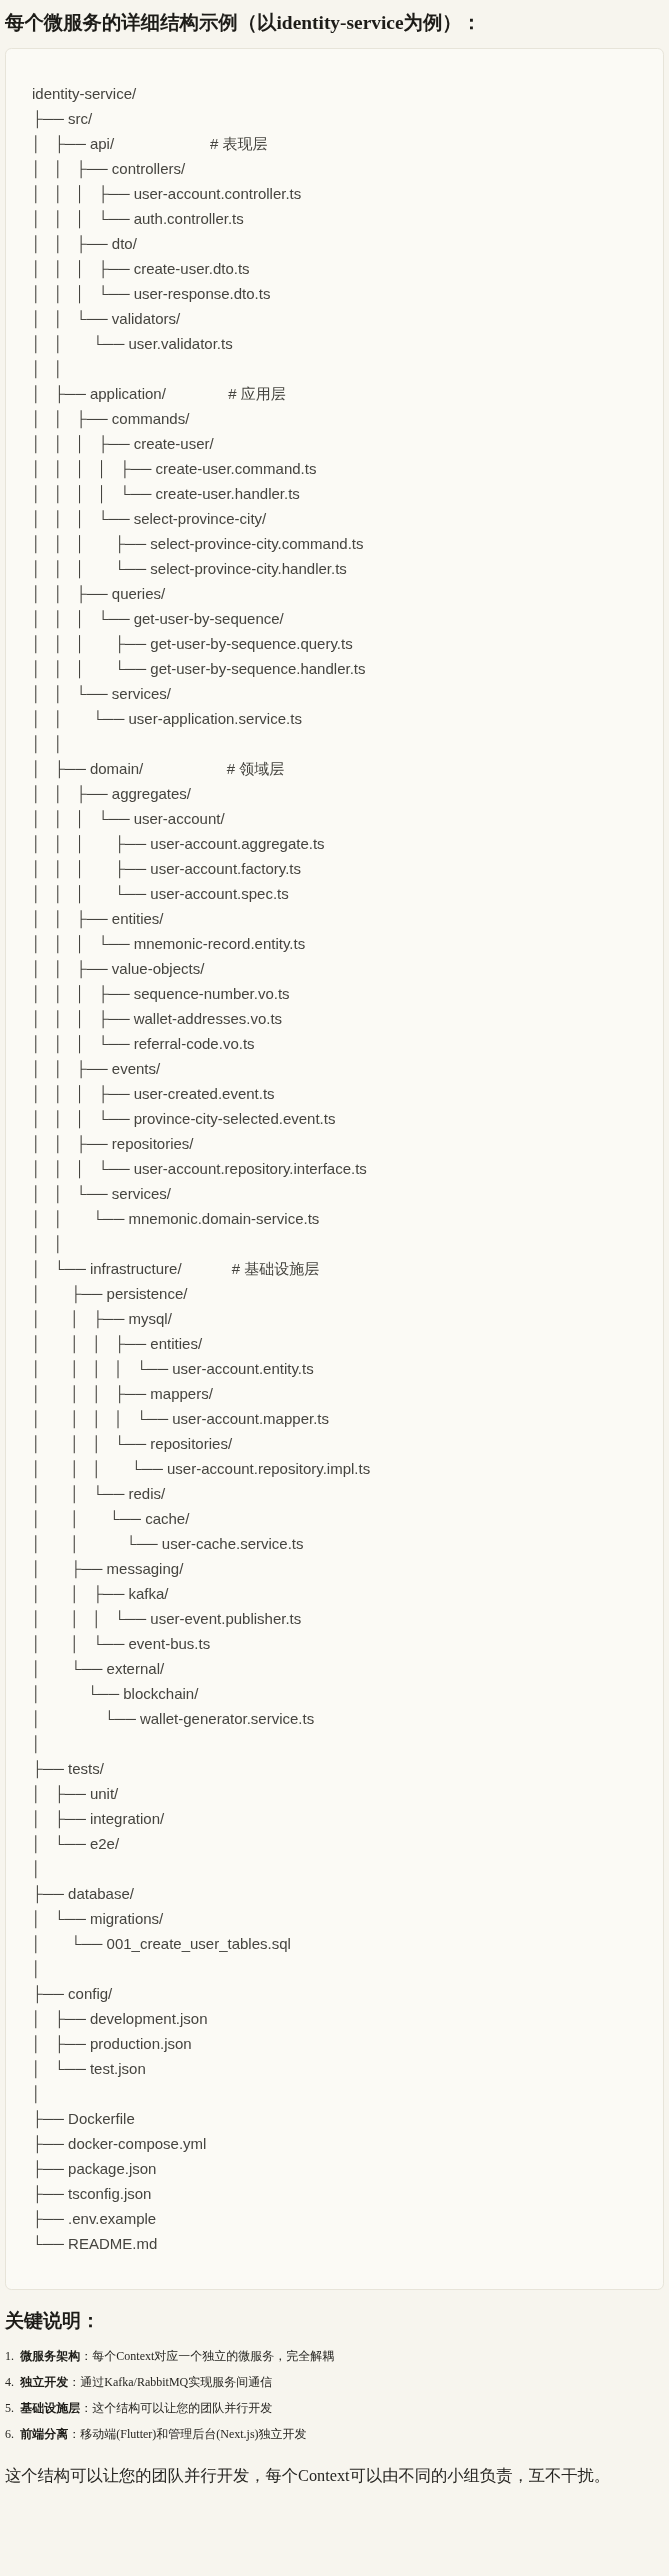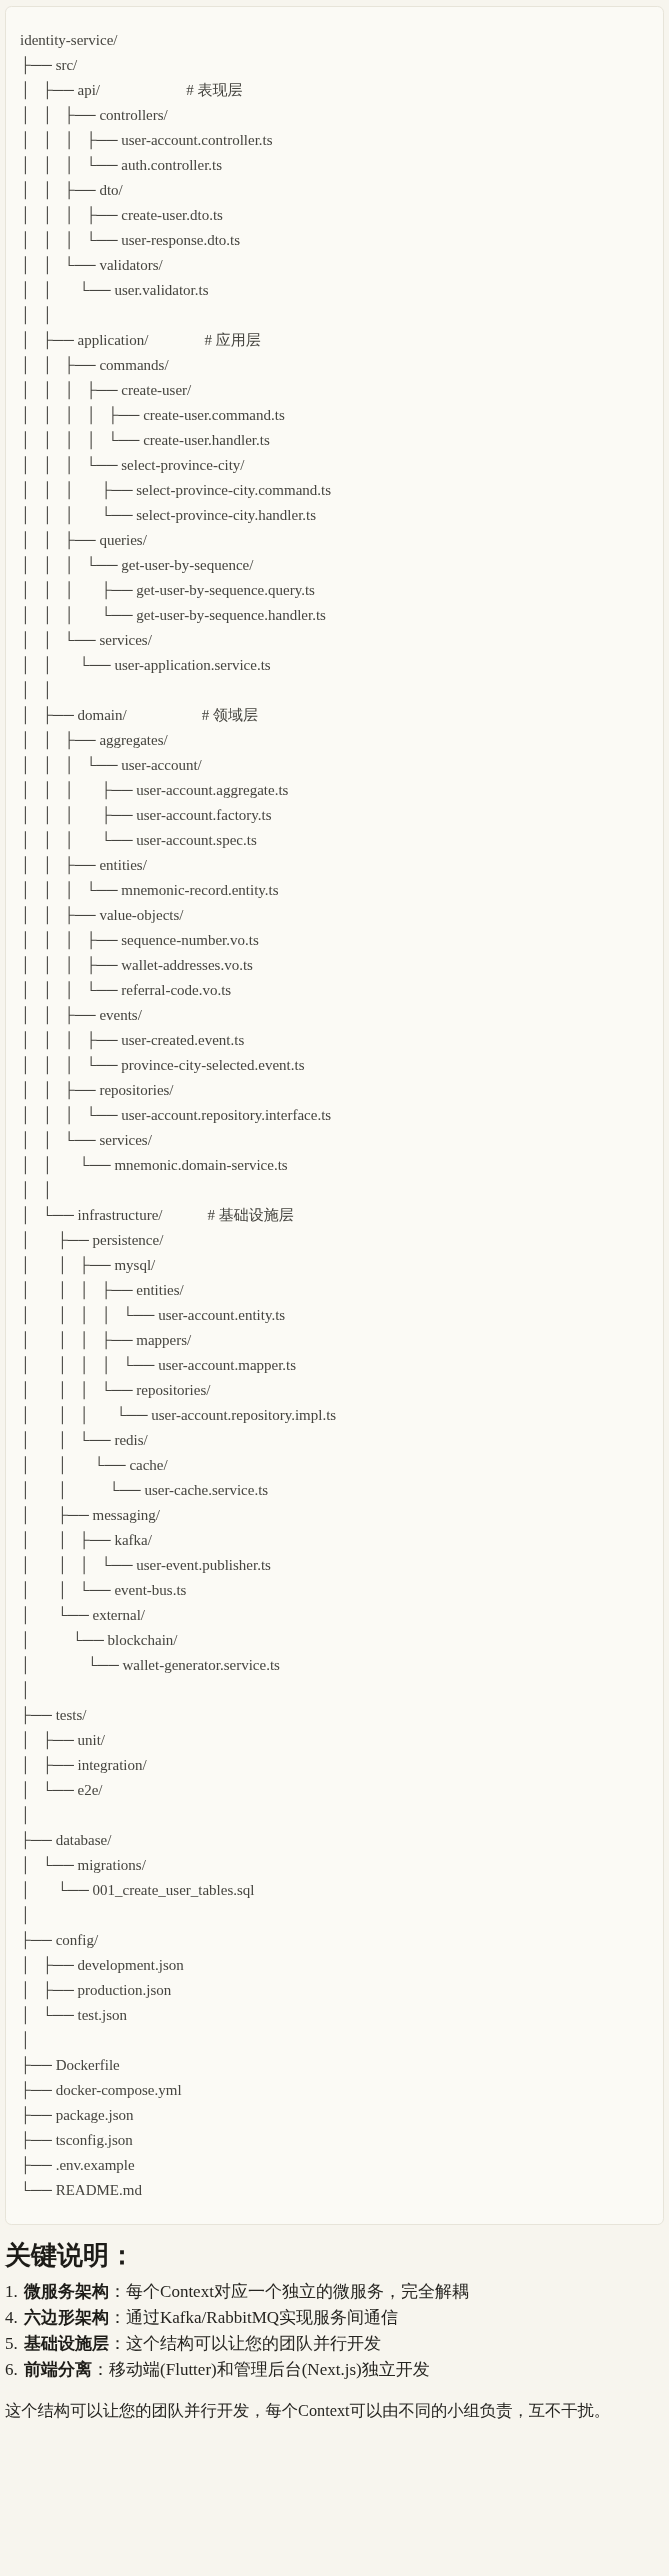--- a/index.html
+++ b/index.html
@@ -32,56 +32,57 @@
     font-family: "Liberation Serif", serif;
   }
   .code-block {
     background: var(--block-bg);
     border: 0.6px solid var(--block-border);
     border-radius: 6.3px;
     padding: 16.3px 10px 17.5px 10px;
     overflow: hidden;
   }
   .tree {
-    margin: 4px;
-    font-family: Liberation Serif, serif;
+    margin: 16px;
+    font-family: Liberation Sans, sans-serif;
     font-size: 15px;
     line-height: 25px;
     color: var(--tree-text);
     white-space: pre;
   }
   .notes-heading {
     margin: 19px 0 13px 0;
-    font-size: 26px;
+    font-size: 19px;
     line-height: 24px;
     font-weight: 700;
     color: var(--heading);
   }
   .notes { margin: 0; padding: 0; }
   .note {
     margin-top: 5px;
-    font-size: 17px;
+    font-size: 12px;
     line-height: 21px;
     color: var(--text);
   }
   .note-num { margin-right: 6.3px; }
   .note-label { font-weight: 700; color: var(--heading); }
   .note-sep { font-weight: 400; }
   .footer-note {
     margin: 20px 0 0 0;
     font-size: 16.3px;
     line-height: 22.5px;
     color: var(--text);
   }
 </style>
 </head>
 <body>
 
 <main class="page">
 
+  <h3 class="title">每个微服务的详细结构示例（以identity-service为例）：</h3>
 
   <div class="code-block">
     <pre class="tree">identity-service/
 ├── src/
 │   ├── api/                       # 表现层
 │   │   ├── controllers/
 │   │   │   ├── user-account.controller.ts
 │   │   │   └── auth.controller.ts
 │   │   ├── dto/
 │   │   │   ├── create-user.dto.ts
@@ -170,21 +171,21 @@
 
   <div class="notes">
 
     <div class="note">
       <span class="note-num">1.</span><strong class="note-label">微服务架构</strong><span class="note-sep">：</span><span class="note-text">每个Context对应一个独立的微服务，完全解耦</span>
     </div>
 
 
 
     <div class="note">
-      <span class="note-num">4.</span><strong class="note-label">六边形架构</strong><span class="note-sep">：</span><span class="note-text">通过Kafka/RabbitMQ实现服务间通信</span>
+      <span class="note-num">4.</span><strong class="note-label">独立开发</strong><span class="note-sep">：</span><span class="note-text">通过Kafka/RabbitMQ实现服务间通信</span>
     </div>
 
     <div class="note">
       <span class="note-num">5.</span><strong class="note-label">基础设施层</strong><span class="note-sep">：</span><span class="note-text">这个结构可以让您的团队并行开发</span>
     </div>
 
     <div class="note">
       <span class="note-num">6.</span><strong class="note-label">前端分离</strong><span class="note-sep">：</span><span class="note-text">移动端(Flutter)和管理后台(Next.js)独立开发</span>
     </div>
 

